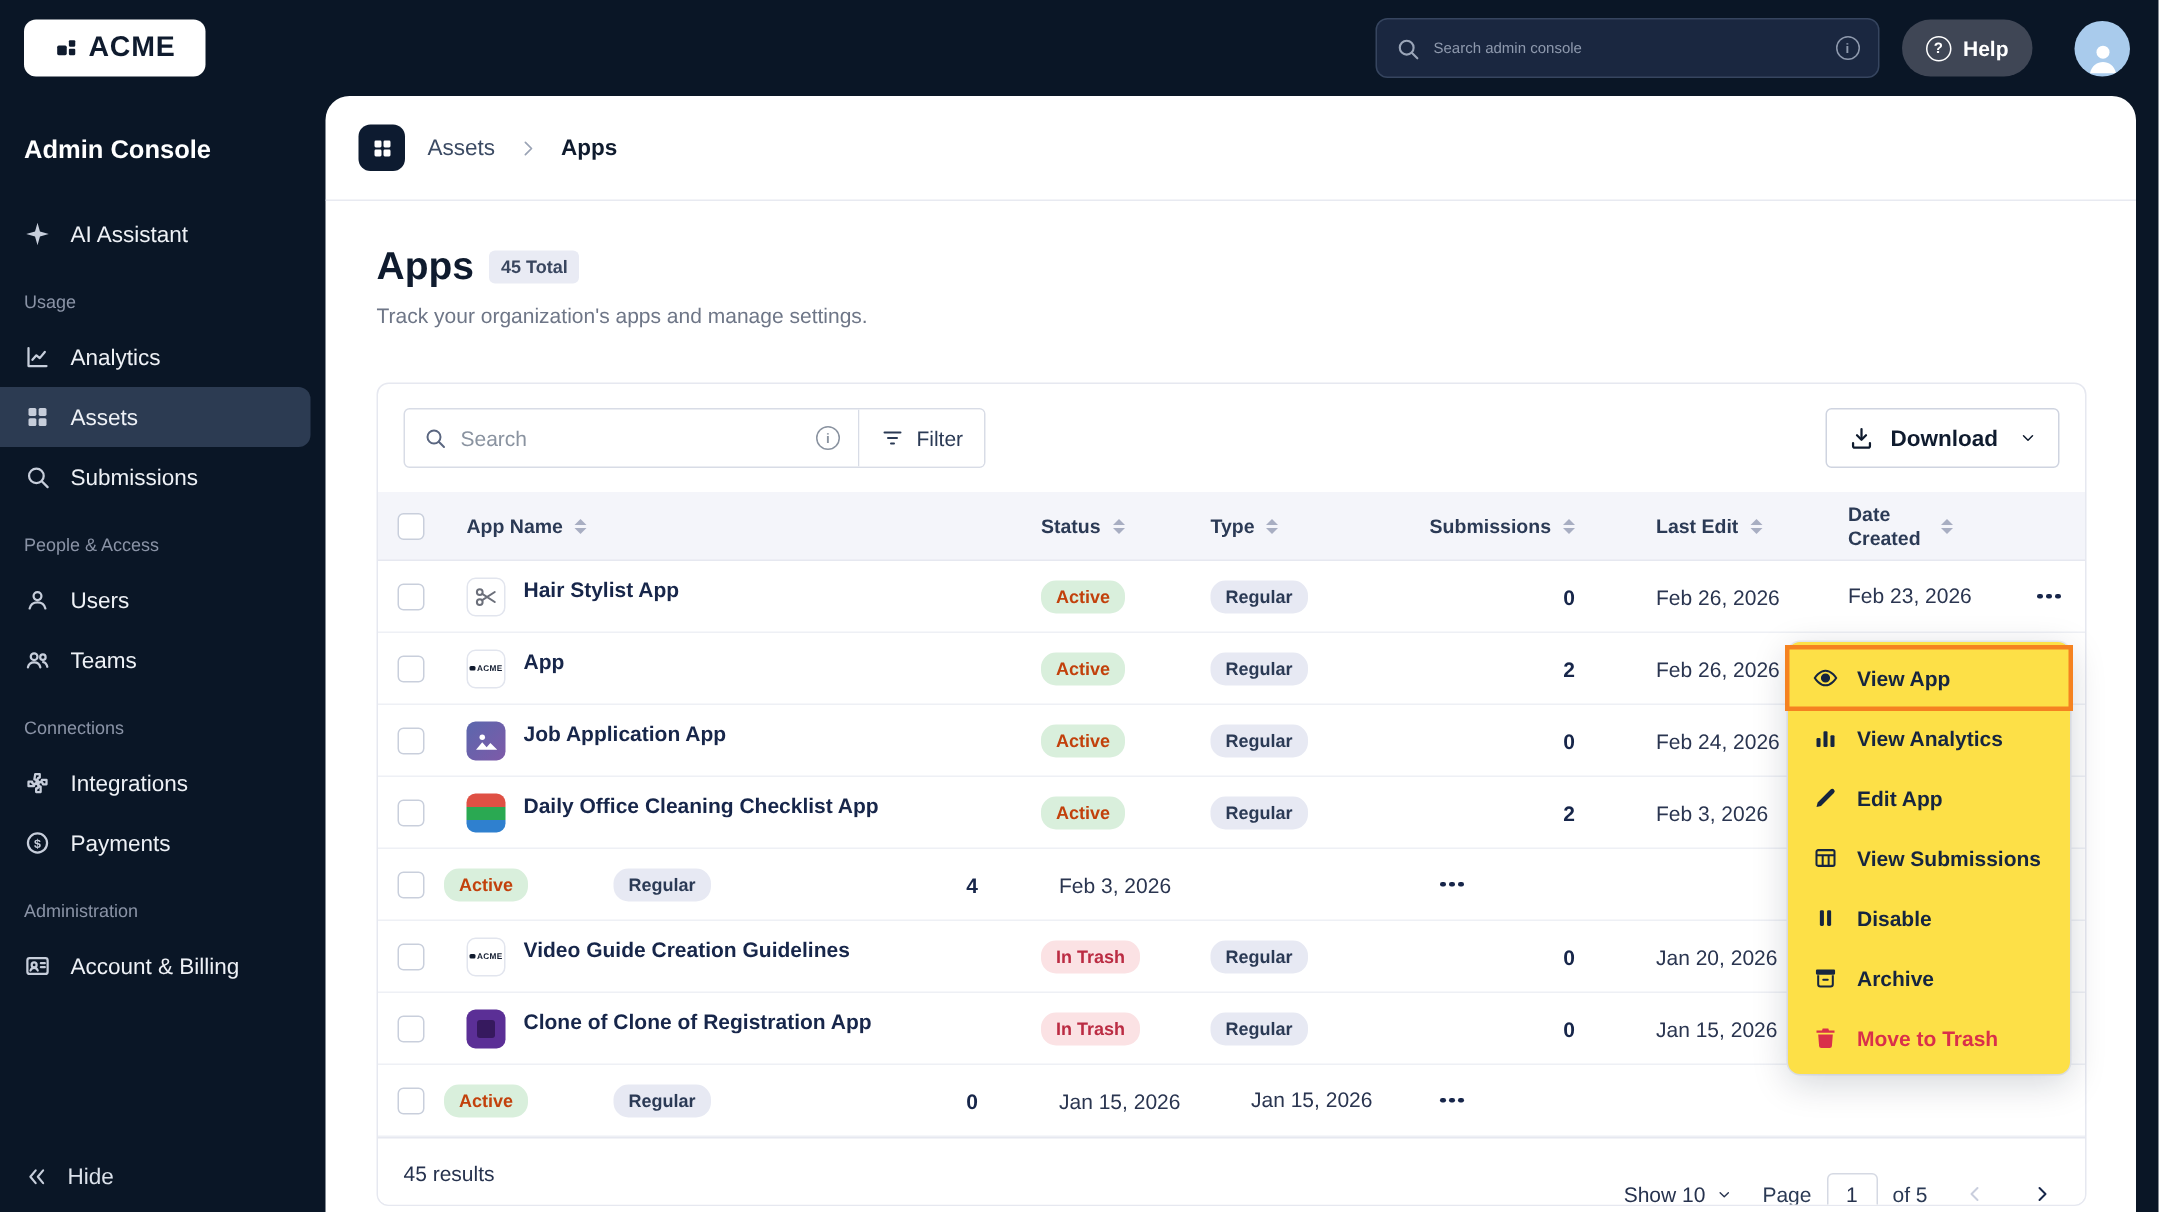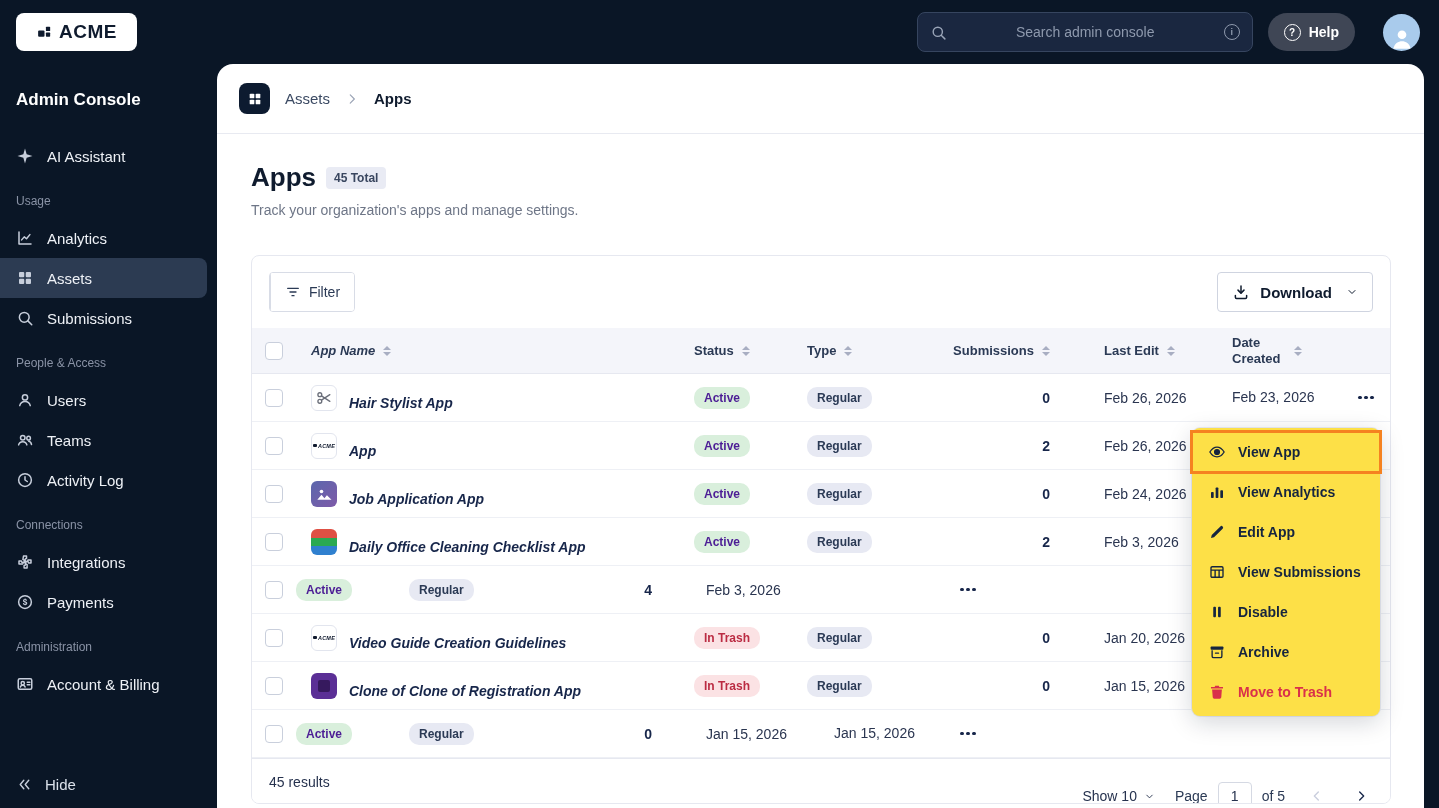--- a/index.html
+++ b/index.html
@@ -12,21 +12,21 @@
   svg.f { fill:currentColor; stroke:none; }
 
   
   .topbar { position:absolute; top:0; left:0; right:0; height:64px; display:flex; align-items:center; padding:0 19px 0 16px; }
   .logo-box { width:121px; height:38px; background:#fff; border-radius:8px; display:flex; align-items:center; justify-content:center; gap:6px; color:#0f1b2e; }
   .logo-box svg { width:17px; height:17px; }
   .brand-text { font-size:19px; font-weight:800; letter-spacing:.5px; color:#0f1b2e; }
   .topbar-spacer { flex:1; }
   .admin-search { width:336px; height:40px; background:#1a2740; border:1px solid #36455f; border-radius:8px; display:flex; align-items:center; gap:9px; padding:0 12px; color:#9aa5b8; }
   .admin-search svg { width:17px; height:17px; flex:none; }
-  .admin-search input { flex:1; background:transparent; border:none; color:#ec4899; font-size:14px;text-align:center; }
+  .admin-search input { flex:1; background:transparent; border:none; color:#ec4899; font-size:10px; }
   .admin-search input::placeholder { color:#8e99ad; }
   .info-circle { width:16px; height:16px; border:1.4px solid #8e99ad; border-radius:50%; display:flex; align-items:center; justify-content:center; font-size:9px; color:#8e99ad; flex:none; }
   .info-circle::before { content:"i"; font-weight:700; }
   .help-btn { margin-left:15px; height:38px; padding:4px 16px; border-radius:19px; background:#3f4655; color:#fff; display:flex; align-items:center; gap:8px; font-size:14px; font-weight:600; }
   .qmark { width:17px; height:17px; border:1.7px solid #fff; border-radius:50%; display:flex; align-items:center; justify-content:center; font-size:10px; font-weight:700; }
   .qmark::before { content:"?"; }
   .avatar { margin-left:28px; width:37px; height:37px; border-radius:50%; background:#a9cbec; overflow:hidden; display:flex; align-items:flex-end; justify-content:center; }
   .avatar svg { width:26px; height:26px; fill:#fff; }
 
   
@@ -71,37 +71,37 @@
   .filter-btn svg { width:16px; height:16px; }
   .download-btn { margin-left:auto; height:40px; border:1px solid #cfd4e0; border-radius:4px; padding:0 14px; display:flex; align-items:center; gap:10px; font-size:15px; font-weight:600; color:#0f1b2e; background:#fff; }
   .download-btn svg.dl { width:18px; height:18px; }
   .download-btn svg.caret { width:12px; height:12px; margin-left:4px; }
 
   
   .thead { height:46px; flex:none; background:#f4f5fa; display:flex; align-items:center; font-size:13px; font-weight:700; color:#2b3a55; border-bottom:1px solid #e6e8f0; }
   .trow { height:48px; flex:none; display:flex; align-items:center; font-size:14px; color:#26324e; border-bottom:1px solid #eef0f5; background:#fff; }
   .c-check { width:44px; display:flex; justify-content:center; flex:none; }
   .checkbox { width:18px; height:18px; border:1.5px solid #c9cfdc; border-radius:4px; background:#fff; cursor:pointer; }
-  .c-name { flex:1; display:flex; align-items:flex-end; gap:12px; padding-left:15px; padding-right:24px; min-width:0;font-style:italic; }
+  .c-name { flex:1; display:flex; align-items:flex-start; gap:12px; padding-left:15px; padding-right:24px; min-width:0; }
   .c-status { width:113px; flex:none; }
   .c-type { width:153px; flex:none; }
   .c-subs { width:128px; flex:none; display:flex; justify-content:flex-end; padding-right:38px; }
   .c-edit { width:127px; flex:none; padding-left:16px; }
   .c-created { width:127px; flex:none; padding-left:17px; line-height:1.2; }
   .c-actions { width:48px; flex:none; display:flex; justify-content:center; }
   .th-wrap { display:inline-block; width:54px; }
   .sort { display:inline-flex; flex-direction:column; gap:2px; margin-left:8px; cursor:pointer; vertical-align:middle; }
   .sort i { display:block; width:0; height:0; border-left:4px solid transparent; border-right:4px solid transparent; }
   .sort .up { border-bottom:4px solid #a8aec2; }
   .sort .dn { border-top:4px solid #a8aec2; }
   .th-flex { display:inline-flex; align-items:center; }
 
   .app-name { font-weight:600; color:#17264a; white-space:nowrap; overflow:hidden; text-overflow:ellipsis; cursor:pointer; }
   .badge { display:inline-block; padding:4px 10px; border-radius:10px; font-size:12px; font-weight:600; background:#e7e9f3; color:#2b3a55; white-space:nowrap; }
-  .badge.b-active { background:#d9efdc; color:#4c1d95; }
+  .badge.b-active { background:#d9efdc; color:#c2410c; }
   .badge.b-trash { background:#fbe2e4; color:#bb2c43; }
   .subs-num { font-weight:700; color:#17264a; }
   .cell-date { color:#2a3550; }
   .dots-btn { display:flex; gap:2.5px; padding:6px 4px; align-items:center; }
   .dots-btn i { width:3.5px; height:3.5px; border-radius:50%; background:#17264a; }
 
   
   .app-icon { width:26px; height:26px; border-radius:6px; flex:none; display:flex; align-items:center; justify-content:center; overflow:hidden; }
   .icon-white { background:#fff; border:1px solid #e2e5ee; }
   .app-icon svg { width:20px; height:20px; }
@@ -210,27 +210,20 @@
   </div>
   <div class="sb-item">
     <svg class="i" viewBox="0 0 24 24">
         <circle cx="9" cy="9" r="3"></circle>
         <path d="M3.5 18.5c.6-2.8 2.9-4.3 5.5-4.3s4.9 1.5 5.5 4.3"></path>
         <circle cx="16.8" cy="9.5" r="2.4"></circle>
         <path d="M17 13.8c2.1.3 3.2 1.7 3.7 4.2"></path>
       </svg>
     <span>Teams</span>
   </div>
-  <div class="sb-item">
-    <svg class="i" viewBox="0 0 24 24">
-        <circle cx="12" cy="12" r="8.5"></circle>
-        <path d="M12 7.5V12l3 2"></path>
-      </svg>
-    <span>Activity Log</span>
-  </div>
 
   <div class="sb-section">Connections</div>
   <div class="sb-item">
     <svg class="i" viewBox="0 0 24 24">
         <path d="M10 4h4v3.2a2 2 0 1 0 2 2H20v4h-3.2a2 2 0 1 0-2 2V20h-4v-3.2a2 2 0 1 0-2-2H4v-4h3.2a2 2 0 1 0 2-2z"></path>
       </svg>
     <span>Integrations</span>
   </div>
   <div class="sb-item">
     <svg class="i" viewBox="0 0 24 24">
@@ -285,20 +278,28 @@
       <span class="page-title">Apps</span>
       <span class="total-badge">45 Total</span>
     </div>
     <div class="page-subtitle">Track your organization's apps and manage settings.</div>
   </div>
 
   <section class="card">
 
     <div class="toolbar">
       <div class="search-group">
+        <div class="tb-search">
+          <svg class="i" viewBox="0 0 24 24">
+              <circle cx="11" cy="11" r="6.5"></circle>
+              <path d="M15.8 15.8L21 21"></path>
+            </svg>
+          <input type="text" placeholder="Search" style="">
+          <span class="info-circle"></span>
+        </div>
         <div class="v-div"></div>
         <button class="filter-btn">
           <svg class="i" viewBox="0 0 24 24">
               <path d="M4 6.5h16M7.5 12h9M10.5 17.5h3"></path>
             </svg>
           <span>Filter</span>
         </button>
       </div>
       <button class="download-btn">
         <svg class="i dl" viewBox="0 0 24 24">

